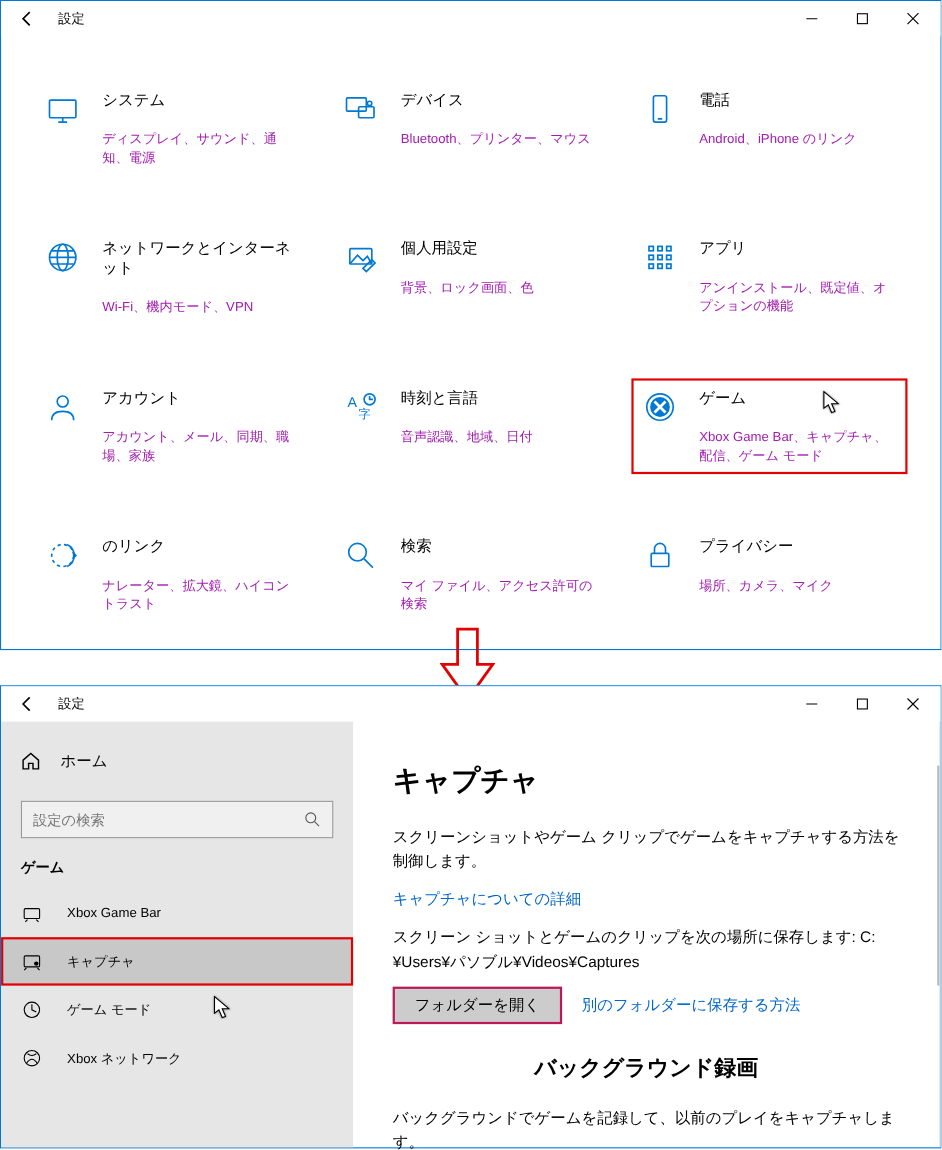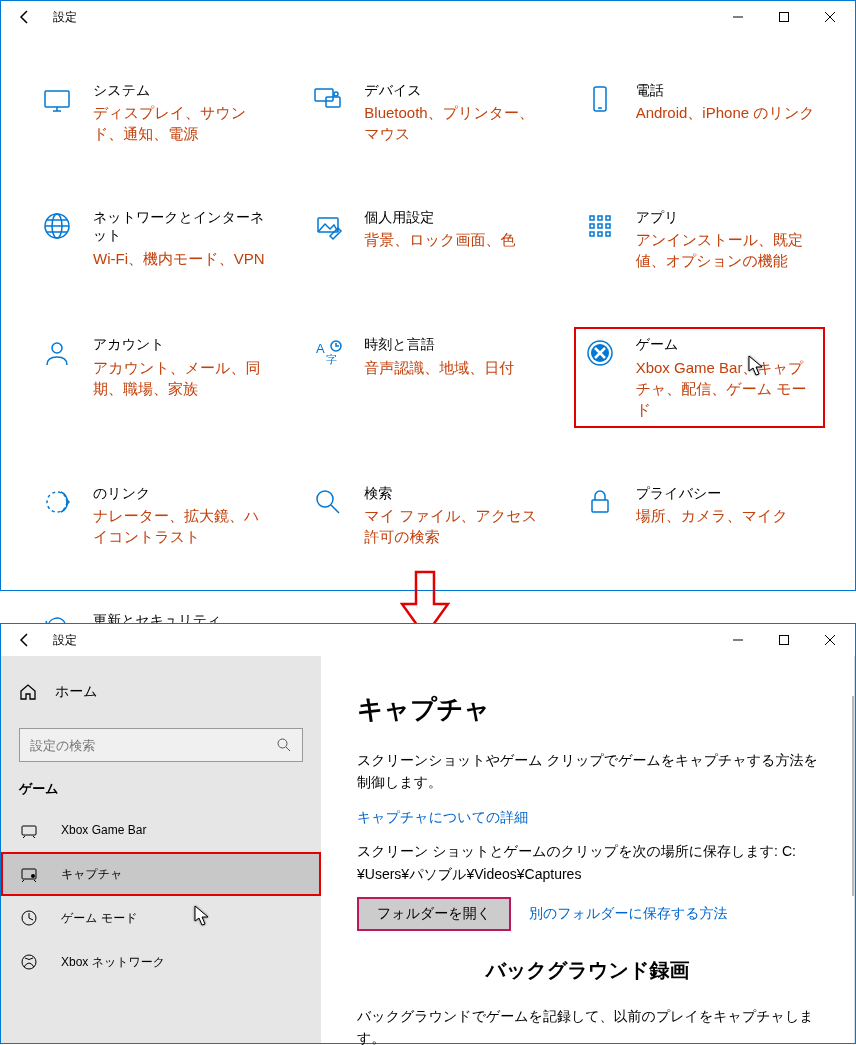--- a/index.html
+++ b/index.html
@@ -16,21 +16,21 @@
 .titlebar .winbtn { width: 46px; height: 32px; display: flex; align-items: center; justify-content: center; }
 .titlebar svg { stroke: #000; fill: none; }
 
 .grid { padding: 40px 30px 0 30px; display: grid; grid-template-columns: repeat(3, 1fr); column-gap: 20px; row-gap: 48px; }
 .tile { display: flex; align-items: flex-start; padding: 8px; position: relative; }
 .tile.highlight { outline: 2px solid #e30000; outline-offset: -2px; }
 .tile .icon { width: 36px; height: 36px; flex: none; display: flex; align-items: center; justify-content: center; color: #0078d4; }
 .tile .icon svg { stroke: #0078d4; fill: none; stroke-width: 1.5; }
 .tile .txt { margin-left: 18px; }
 .tile .ttl { font-size: 14px; color: #000; line-height: 1.3; }
-.tile .desc { font-size: 15px; color: #c2410c; margin-top: 3px; line-height: 1.4; }
+.tile .desc { font-size: 12px; color: #a21caf; margin-top: 19px; line-height: 1.4; }
 
 .arrow-annot { position: absolute; left: 400px; top: 570px; width: 50px; height: 70px; }
 
 .bottom .body { display: flex; height: calc(100% - 32px); }
 .sidebar { width: 320px; background: #e6e6e6; display: flex; flex-direction: column; }
 .home-row { display: flex; align-items: center; height: 44px; padding: 0 18px; margin-top: 14px; }
 .home-row svg { stroke: #000; fill: none; }
 .home-row .lbl { margin-left: 18px; font-size: 14px; }
 
 .search { margin: 14px 18px 0 18px; height: 34px; background: #f0f0f0; border: 1px solid #999; display: flex; align-items: center; padding: 0 10px; gap: 44px; }

